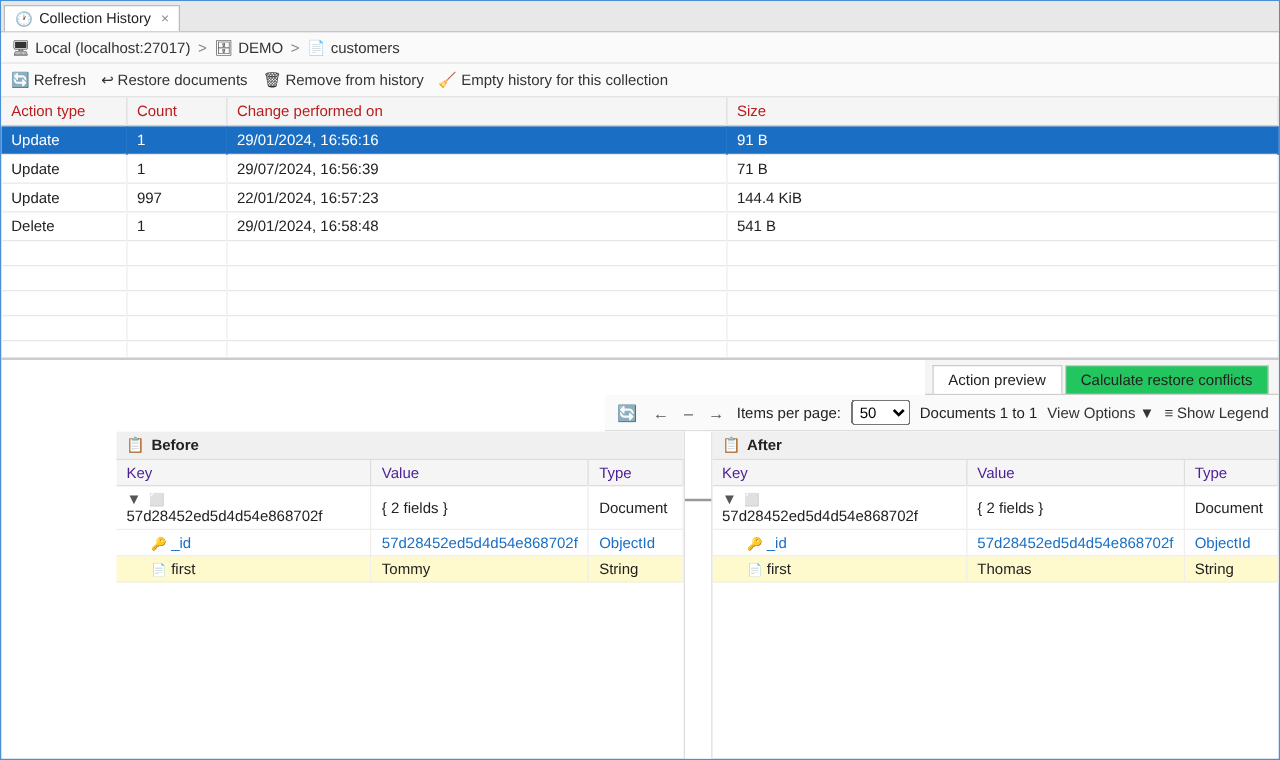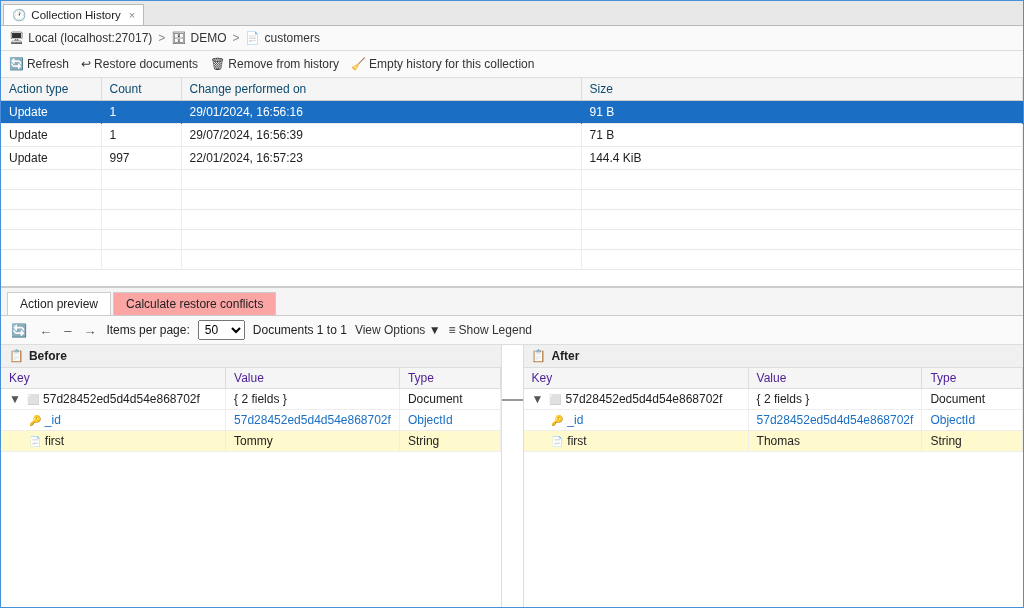--- a/index.html
+++ b/index.html
@@ -94,21 +94,21 @@
     }
     table.history-table thead tr {
       background: #f5f5f5;
       border-bottom: 1px solid #ccc;
     }
     table.history-table thead th {
       text-align: left;
       padding: 4px 8px;
       font-weight: normal;
       border-right: 1px solid #ddd;
-      color: #0c4a6e;
+      color: #b91c1c;
     }
     table.history-table tbody tr {
       border-bottom: 1px solid #e8e8e8;
       cursor: pointer;
     }
     table.history-table tbody tr.selected {
       background: #1a6fc4;
       color: #fff;
     }
     table.history-table tbody td {
@@ -117,39 +117,40 @@
     }
     table.history-table tbody tr.selected td {
       border-right-color: #1a6fc4;
     }
     
     .preview-section {
       flex: 1 1 auto;
       display: flex;
       flex-direction: column;
       overflow: hidden;
+      align-items: flex-end;
     }
     .preview-tabs {
       display: flex;
       border-bottom: 1px solid #ccc;
       background: #f5f5f5;
       padding: 4px 6px 0;
       gap: 0;
     }
     .preview-tab {
       padding: 4px 12px;
       border: 1px solid #ccc;
       border-bottom: none;
       background: #fff;
       cursor: pointer;
       font-size: 12px;
       margin-right: 2px;
     }
     .preview-tab.inactive {
-      background: #fca5a5;
+      background: #22c55e;
     }
     .preview-toolbar {
       display: flex;
       align-items: center;
       padding: 4px 8px;
       border-bottom: 1px solid #ddd;
       background: #fafafa;
       gap: 8px;
       font-size: 12px;
     }
@@ -290,20 +291,26 @@
       <td>1</td>
       <td>29/07/2024, 16:56:39</td>
       <td>71 B</td>
     </tr>
           <tr>
       <td>Update</td>
       <td>997</td>
       <td>22/01/2024, 16:57:23</td>
       <td>144.4 KiB</td>
     </tr>
+          <tr>
+      <td>Delete</td>
+      <td>1</td>
+      <td>29/01/2024, 16:58:48</td>
+      <td>541 B</td>
+    </tr>
           <tr style="height: 20px;">
             <td></td>
             <td></td>
             <td></td>
             <td></td>
           </tr>
           <tr style="height: 20px;">
             <td></td>
             <td></td>
             <td></td>

